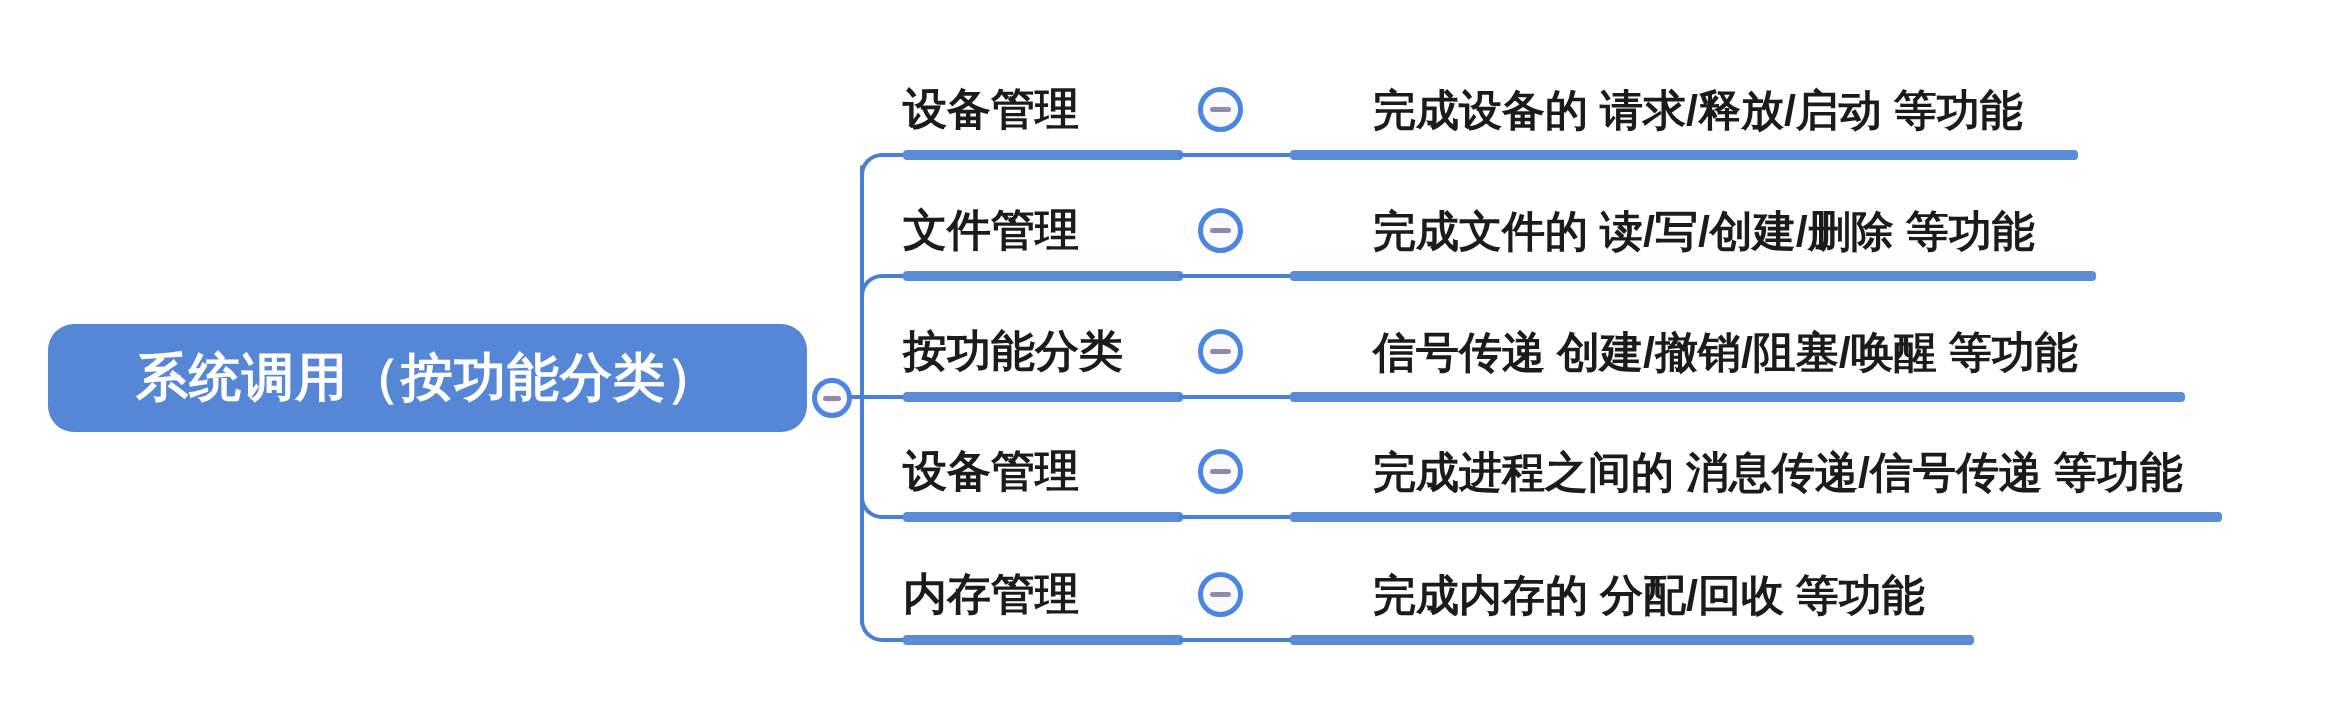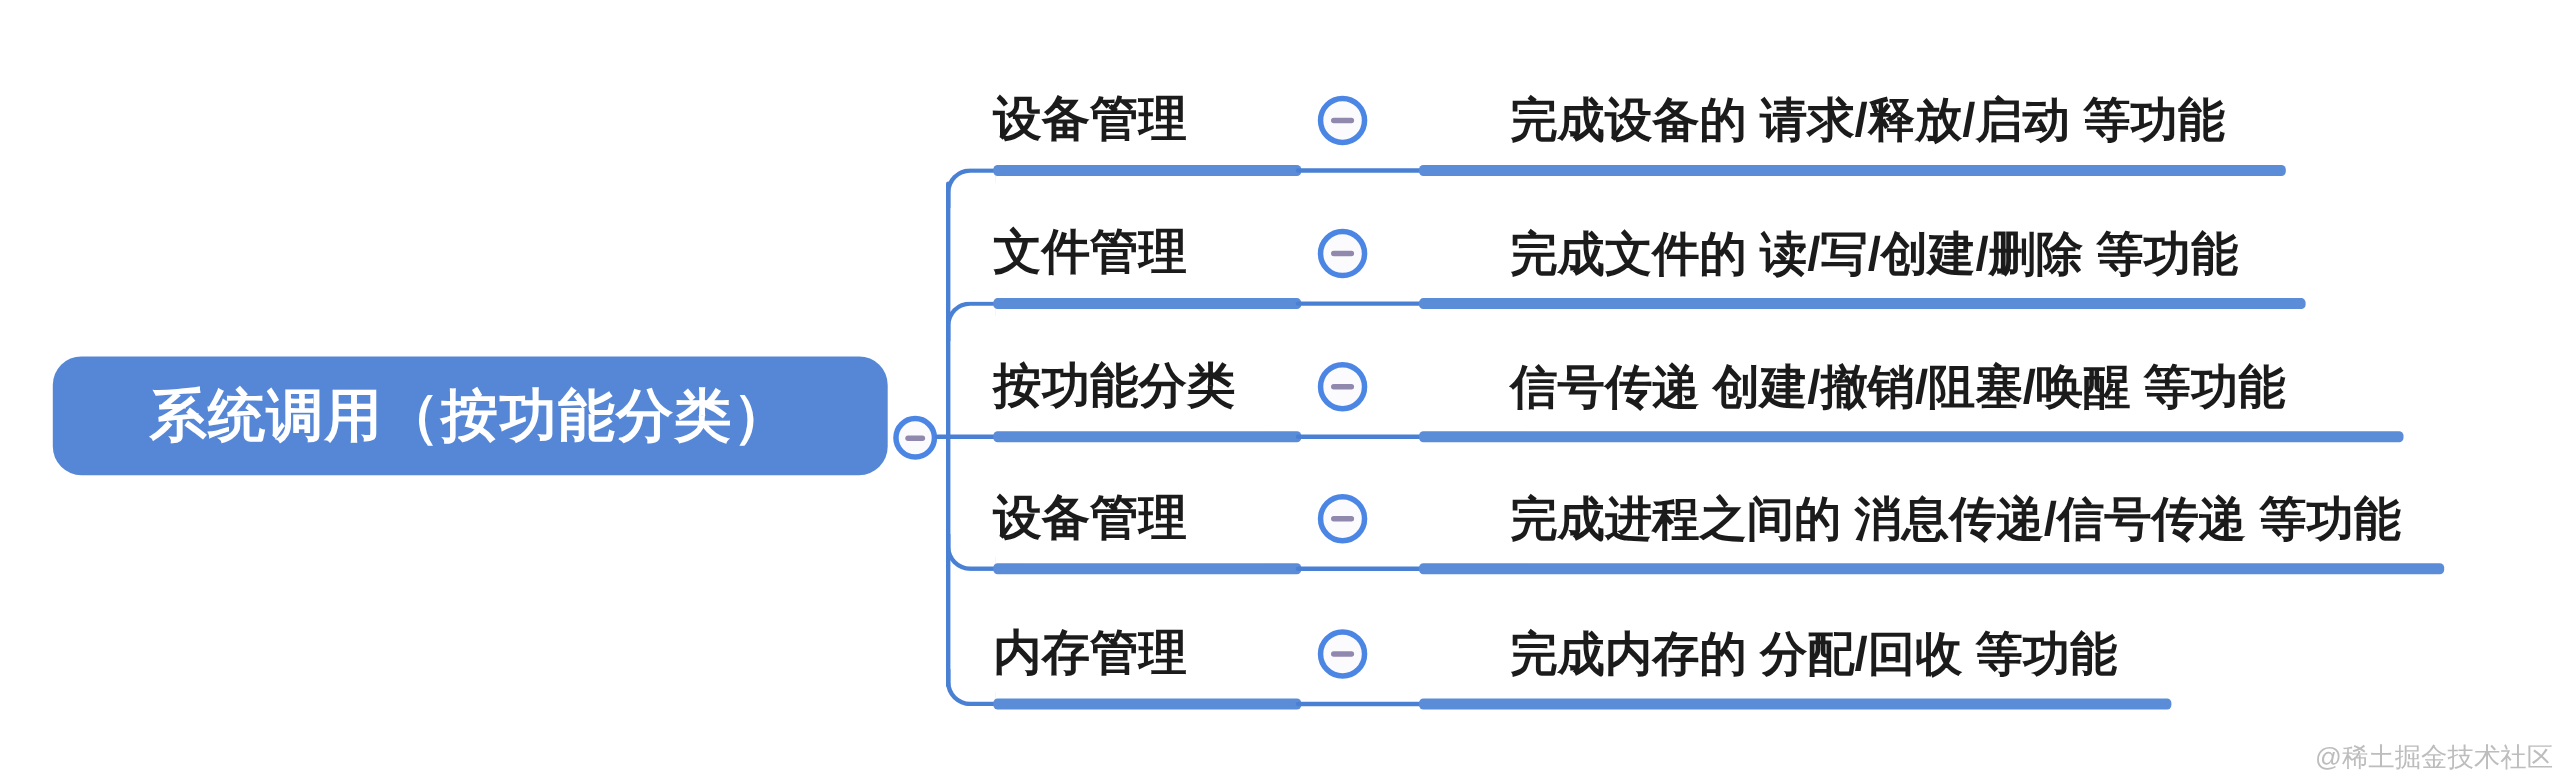--- a/index.html
+++ b/index.html
@@ -171,15 +171,14 @@
     <div class="topic-label">内存管理</div>
     <div class="branch-toggle">
       <span class="minus"></span>
     </div>
     <div class="topic-detail">完成内存的 分配/回收 等功能</div>
     <div class="bar-label"></div>
     <div class="bar-link"></div>
     <div class="bar-detail"></div>
   </div>
 
-  <div class="watermark">@稀土掘金技术社区</div>
 
 </div>
 
 </body></html>

